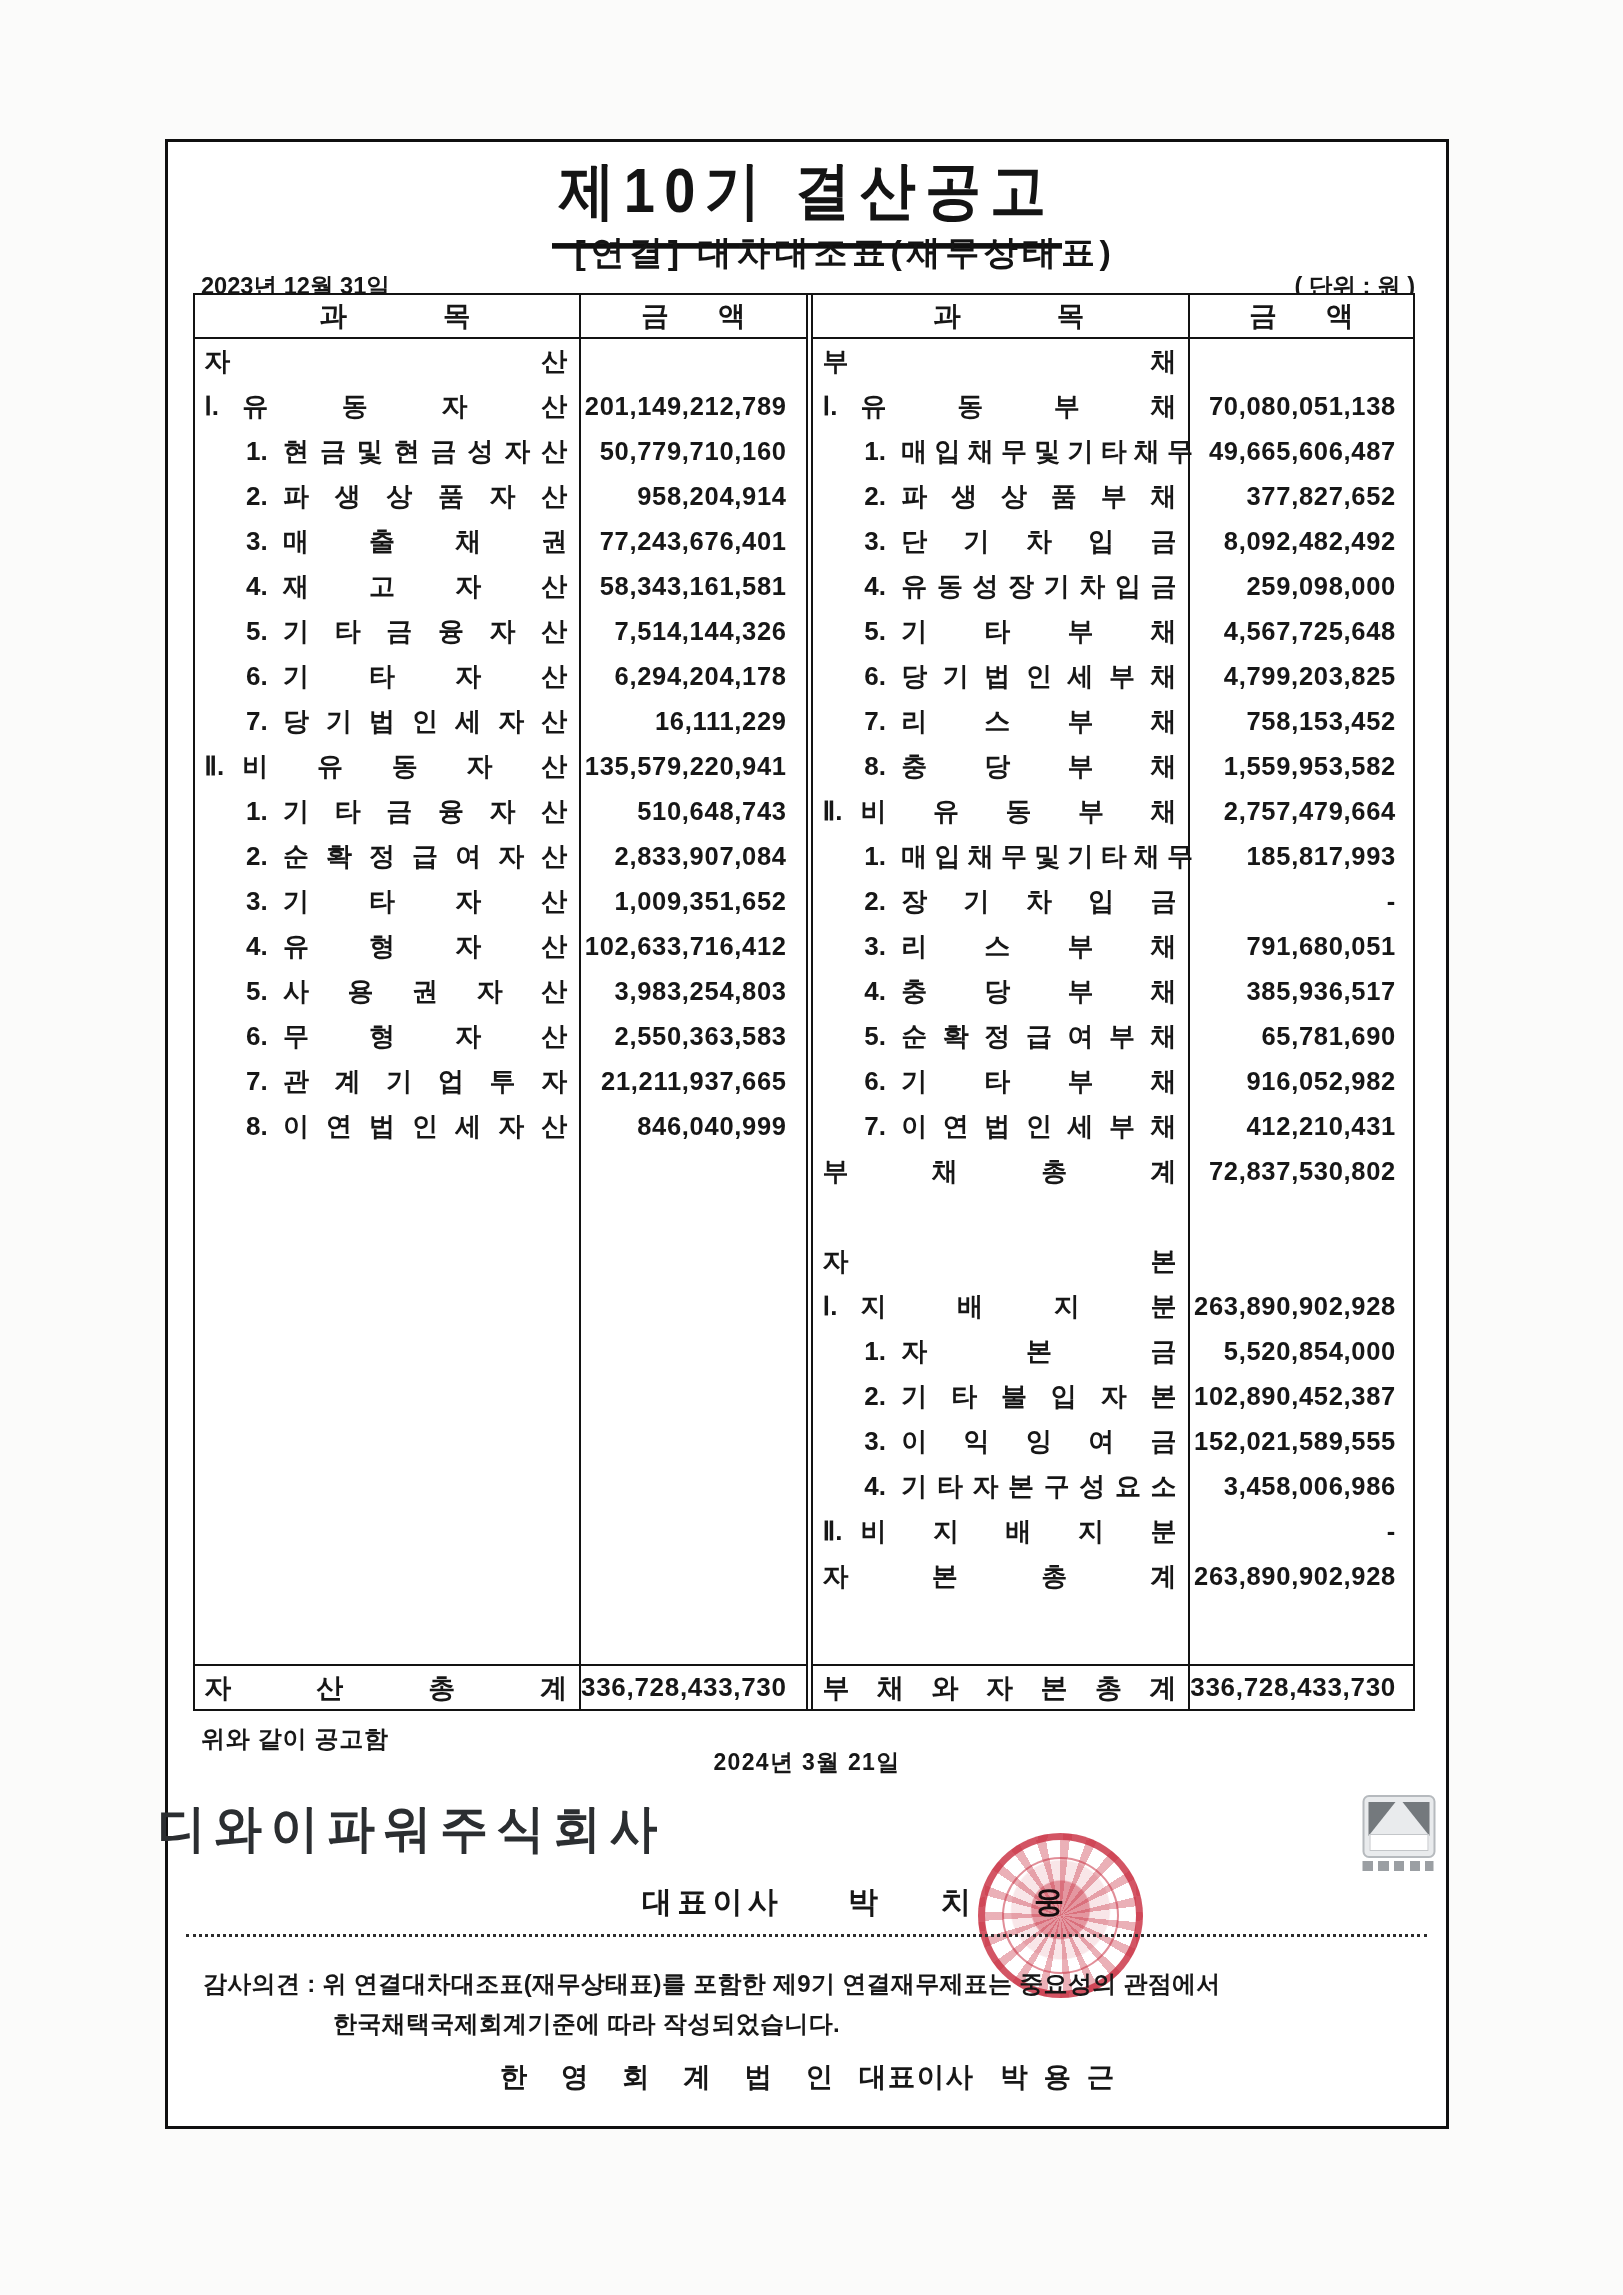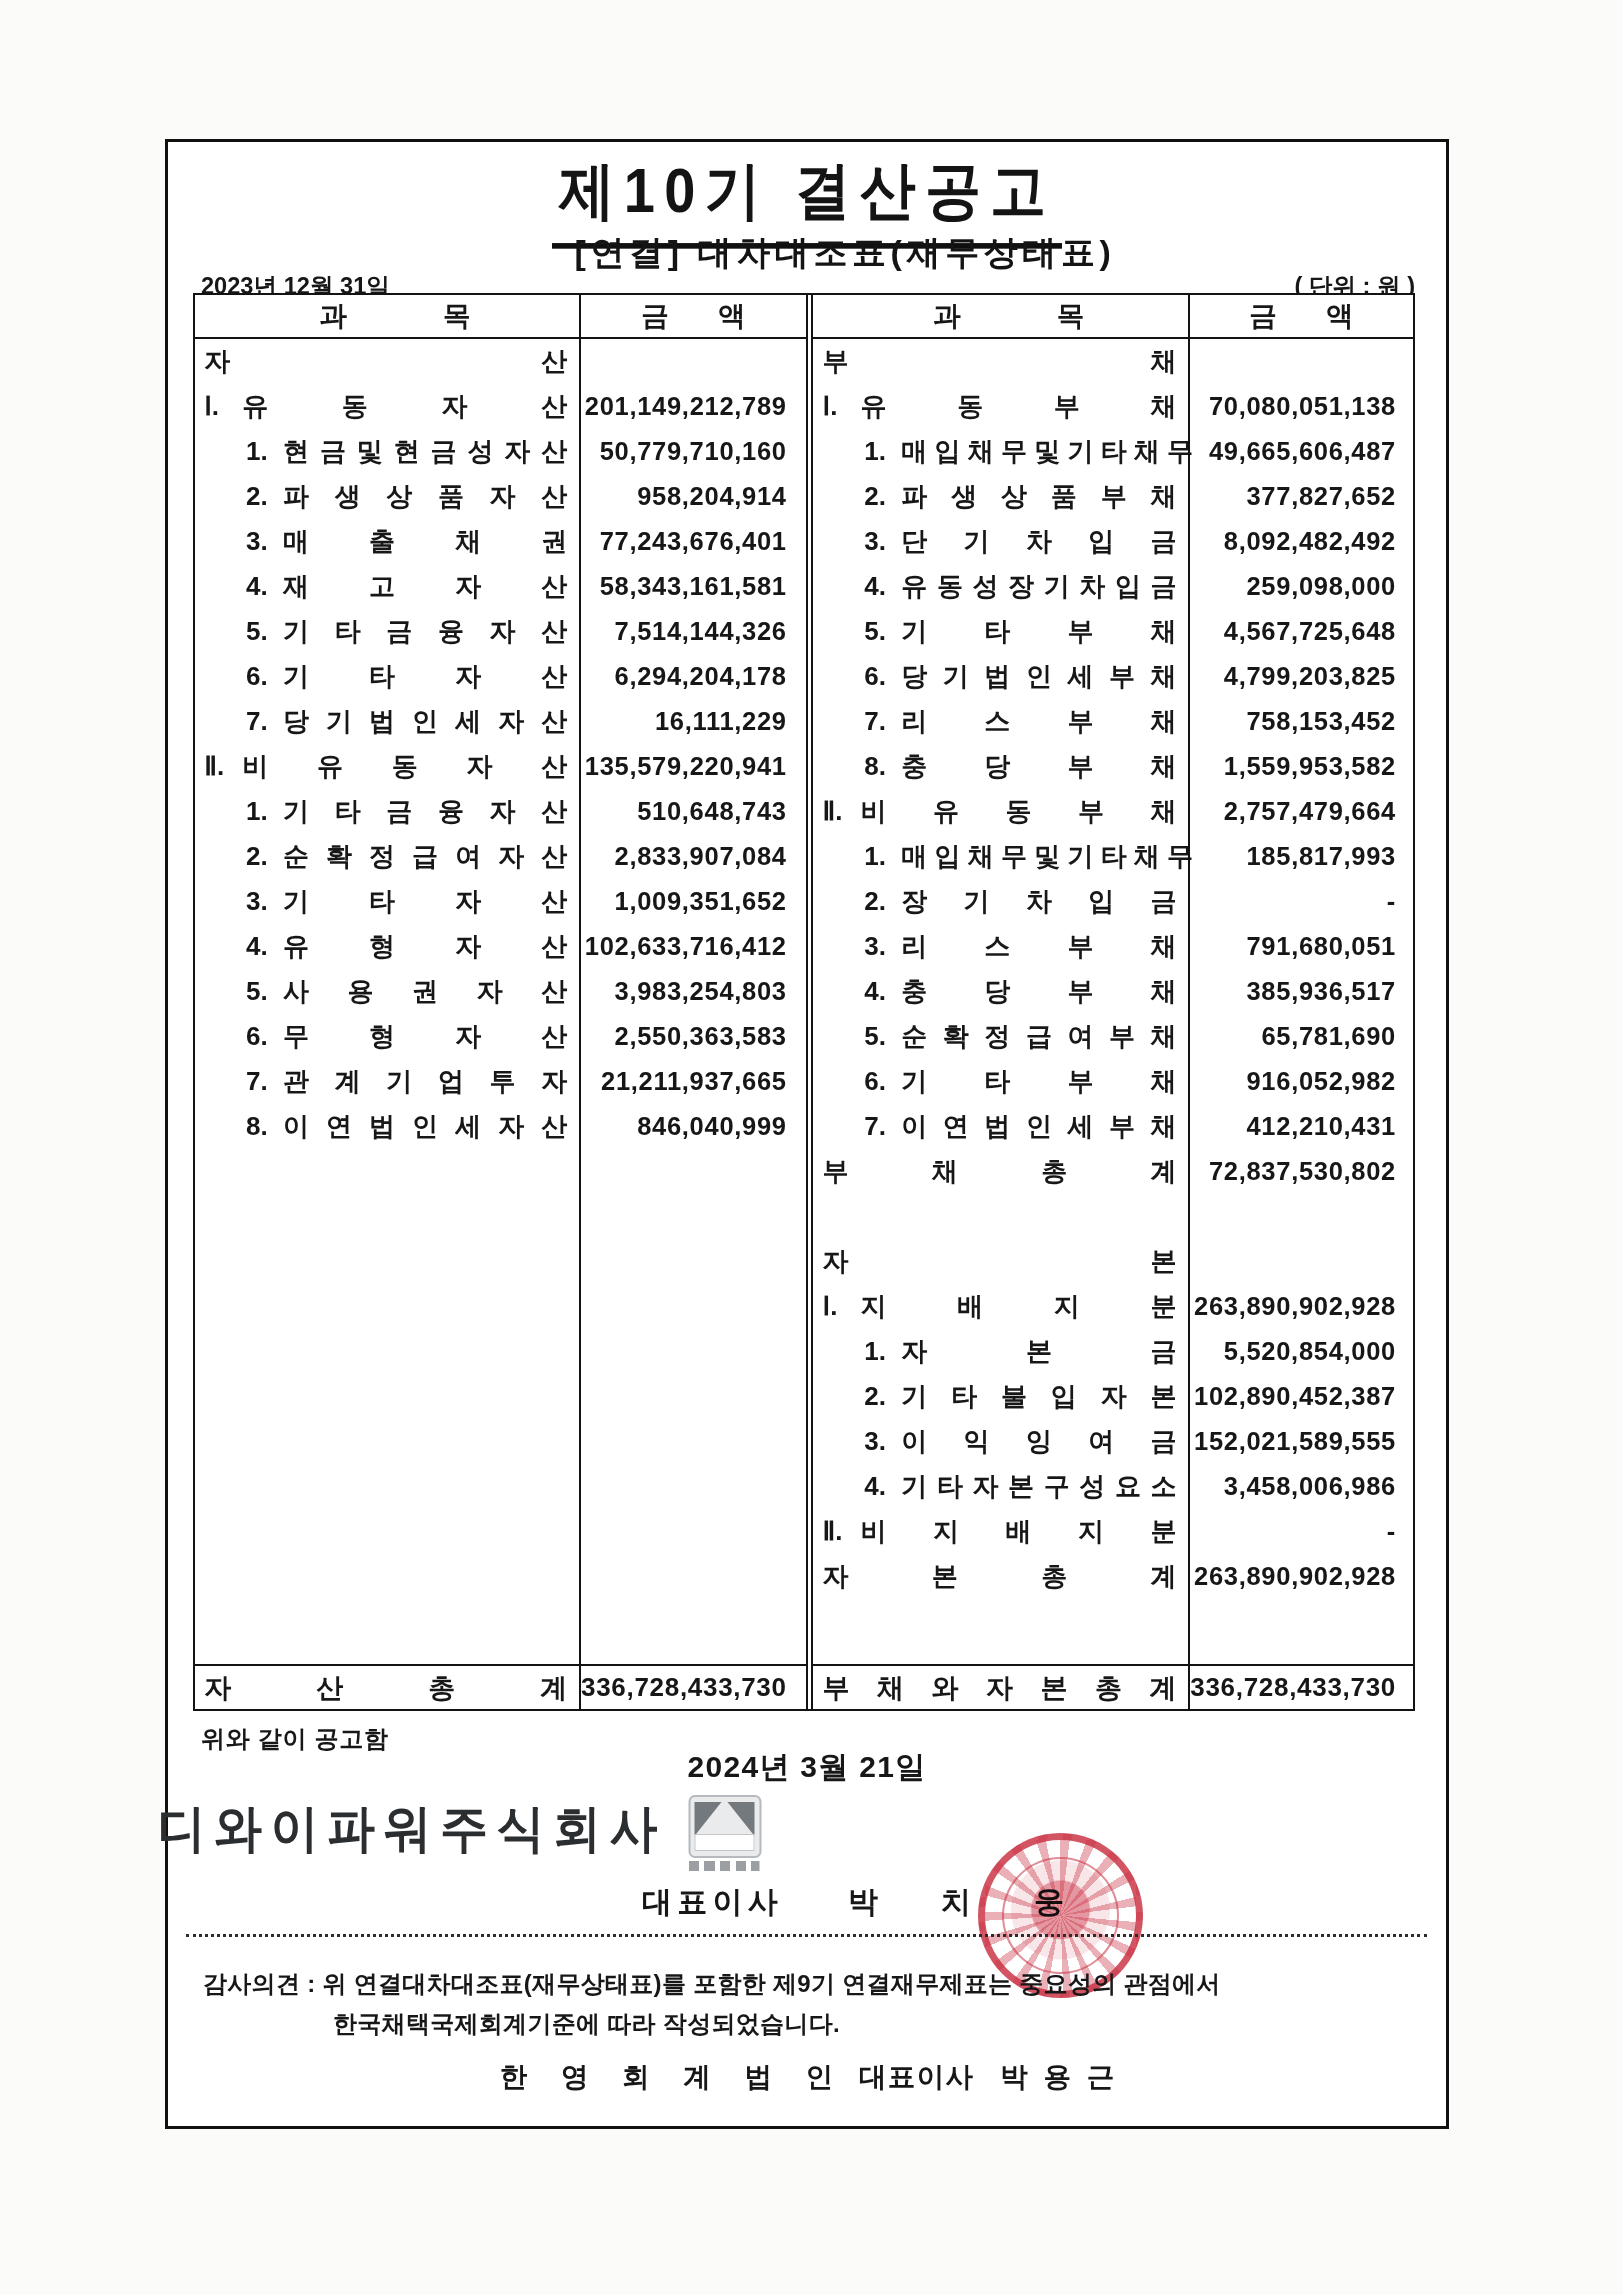--- a/index.html
+++ b/index.html
@@ -52,23 +52,23 @@
   .row.item .pfx{width:37px;}
   .hd-row .lbl{justify-content:center;padding-left:16px;}
   .hd-row .amt{justify-content:center;padding-right:0;}
   .hdtxt{display:block;width:151px;font-size:27.5px;font-weight:700;text-align:justify;text-align-last:justify;}
   .hdtxt.amount{width:105px;}
   .tt-row .lbl{padding-right:0;}
   .tt-row .txt{font-size:27px;}
   .tt-row .amt{font-size:26px;}
   
   .notice{position:absolute;left:33px;top:1581px;font-size:24px;font-weight:700;letter-spacing:0.7px;}
-  .anndate{position:absolute;left:0;top:1605px;width:100%;text-align:center;font-size:30px;font-weight:700;letter-spacing:1.3px;}
+  .anndate{position:absolute;left:0;top:1605px;width:100%;text-align:center;font-size:23px;font-weight:700;letter-spacing:1.3px;}
   .company-row{
-    position:absolute;left:0;top:1653px;width:100%;display:flex;justify-content:flex-start;
+    position:absolute;left:0;top:1653px;width:100%;display:flex;justify-content:space-between;
     align-items:flex-start;gap:22px;transform:translateX(-10.5px);
   }
   .company{font-size:48px;font-weight:900;letter-spacing:8.5px;transform:scaleY(1.06);transform-origin:top center;color:#2b2e31;}
   .logo{width:73px;height:63px;background:#e9ebed;border:2px solid #b6babe;border-radius:6.5px;position:relative;overflow:hidden;box-sizing:border-box;}
   .logo .tri-l{position:absolute;left:6%;top:8%;width:0;height:0;border-top:34px solid #74797d;border-right:27.5px solid transparent;}
   .logo .tri-r{position:absolute;right:6%;top:8%;width:0;height:0;border-top:34px solid #74797d;border-left:27.5px solid transparent;}
   .logo .band{position:absolute;left:7%;right:7%;bottom:8%;height:26%;background:#fff;border:1.3px solid #c3c6c9;}
   .logo-cap{margin-top:2.6px;height:10.5px;width:71px;
     background:repeating-linear-gradient(90deg,#82878c 0 10.5px,transparent 10.5px 15.7px);opacity:.8;}
   .ceo-row{

